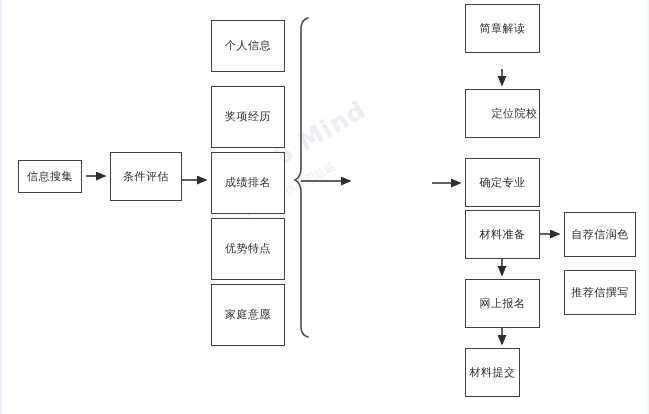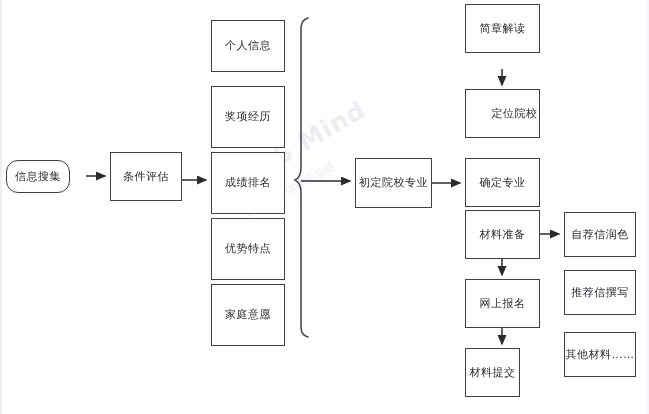--- a/index.html
+++ b/index.html
@@ -127,21 +127,21 @@
 
     <line class="edge" x1="500" y1="69" x2="500" y2="85" marker-end="url(#ah)"></line>
 
     <line class="edge" x1="500" y1="259" x2="500" y2="275" marker-end="url(#ah)"></line>
 
     <line class="edge" x1="500" y1="328" x2="500" y2="344" marker-end="url(#ah)"></line>
 
     <line class="edge" x1="538" y1="234" x2="557" y2="234" marker-end="url(#ah)"></line>
   </svg>
 
-  <div class="node" style="left:4px;  top:160px; width:64px;  height:33px;border-radius:12px;">
+  <div class="node" style="left:16px;  top:160px; width:64px;  height:33px;">
     <span class="node-label">信息搜集</span>
   </div>
 
   <div class="node" style="left:108px; top:152px; width:72px;  height:49px;">
     <span class="node-label">条件评估</span>
   </div>
 
   <div class="node" style="left:209px; top:20px;  width:74px;  height:52px;">
     <span class="node-label">个人信息</span>
   </div>
@@ -155,23 +155,20 @@
   </div>
 
   <div class="node" style="left:209px; top:218px; width:74px;  height:62px;">
     <span class="node-label">优势特点</span>
   </div>
 
   <div class="node" style="left:209px; top:284px; width:74px;  height:62px;">
     <span class="node-label">家庭意愿</span>
   </div>
 
-  <div class="node" style="left:353px; top:158px; width:77px;  height:50px;">
-    <span class="node-label">初定院校专业</span>
-  </div>
 
   <div class="node" style="left:463px; top:4px;  width:75px;  height:49px;">
     <span class="node-label">简章解读</span>
   </div>
 
   <div class="node" style="left:463px; top:89px;  width:75px;  height:49px;padding-left:24px;">
     <span class="node-label">定位院校</span>
   </div>
 
   <div class="node" style="left:463px; top:158px; width:75px;  height:49px;">
@@ -191,17 +188,14 @@
   </div>
 
   <div class="node" style="left:562px; top:212px; width:72px;  height:45px;">
     <span class="node-label">自荐信润色</span>
   </div>
 
   <div class="node" style="left:562px; top:270px; width:72px;  height:45px;">
     <span class="node-label">推荐信撰写</span>
   </div>
 
-  <div class="node" style="left:562px; top:332px; width:72px;  height:45px;">
-    <span class="node-label">其他材料……</span>
-  </div>
 
 </div>
 
 </body></html>

